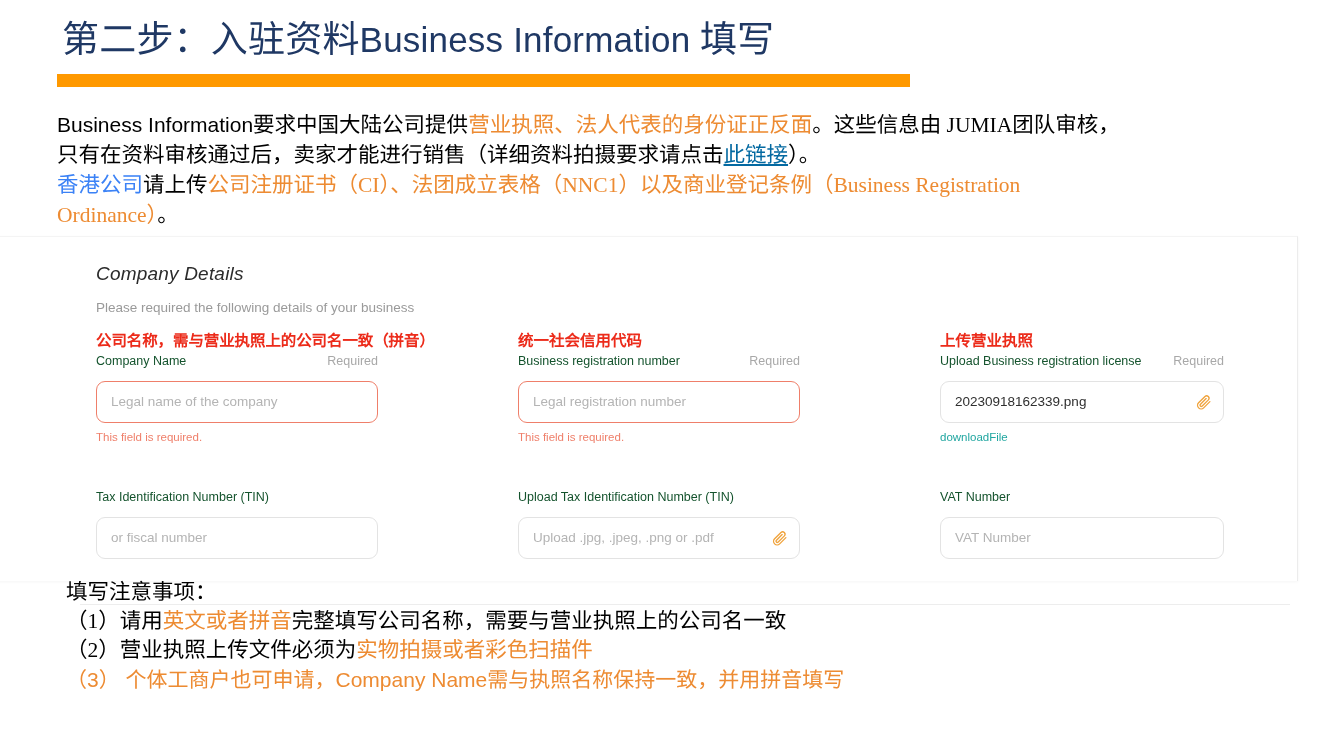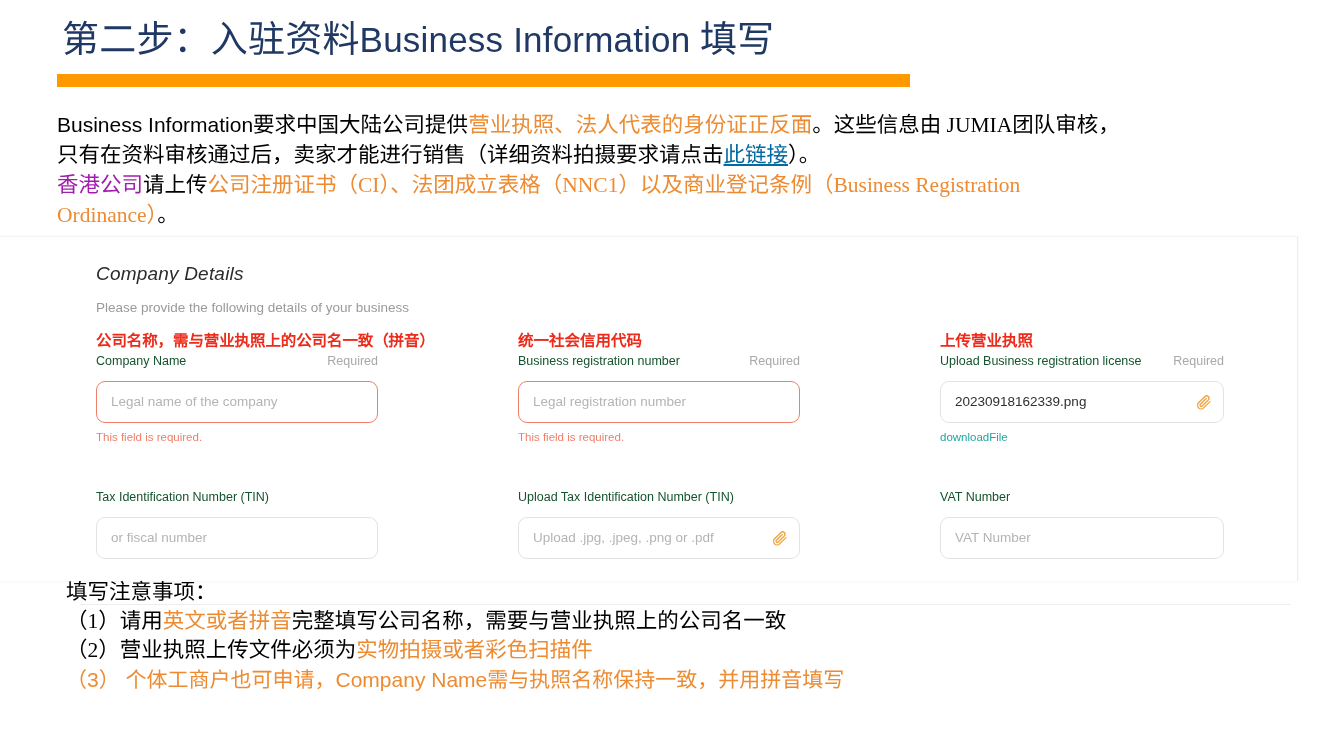--- a/index.html
+++ b/index.html
@@ -52,21 +52,21 @@
     font-size: 21.5px;
     line-height: 30px;
     color: #000000;
   }
   .intro .ln { display: block; white-space: nowrap; }
   .intro .sans {
     font-family: "Liberation Sans", "DejaVu Sans", sans-serif;
     font-size: 21px;
   }
   .t-orange { color: #ed8b32; }
-  .t-red    { color: #a21caf; margin-top: 36px; }
+  .t-red    { color: #3b82f6; margin-top: 36px; }
   .t-link   { color: #0369a1; text-decoration: underline; cursor: pointer; }
 
   
   .form-card {
     position: absolute;
     left: -40px;
     top: 236px;
     width: 1338px;
     height: 345px;
     background: #ffffff;
@@ -229,21 +229,21 @@
   <span class="ln"><span class="sans">Business Information</span><span>要求中国大陆公司提供</span><span class="t-orange">营业执照、法人代表的身份证正反面</span><span>。这些信息由 JUMIA团队审核，</span></span>
   <span class="ln"><span>只有在资料审核通过后，卖家才能进行销售（详细资料拍摄要求请点击</span><span class="t-link">此链接</span><span>）。</span></span>
   <span class="ln"><span class="t-red">香港公司</span><span>请上传</span><span class="t-orange">公司注册证书（CI）、法团成立表格（NNC1）以及商业登记条例（Business Registration</span></span>
   <span class="ln"><span class="t-orange">Ordinance）</span><span>。</span></span>
 </div>
 
 <div class="form-card">
 
   <div class="card-head">
     <div class="card-title">Company Details</div>
-    <div class="card-sub">Please provide the following details of your business</div>
+    <div class="card-sub">Please required the following details of your business</div>
   </div>
 
   <div class="grid">
 
     <div class="row">
 
       <div class="col c1">
         <div class="cn-label wide">公司名称，需与营业执照上的公司名一致（拼音）</div>
         <div class="label-row">
           <span class="field-label">Company Name</span>

